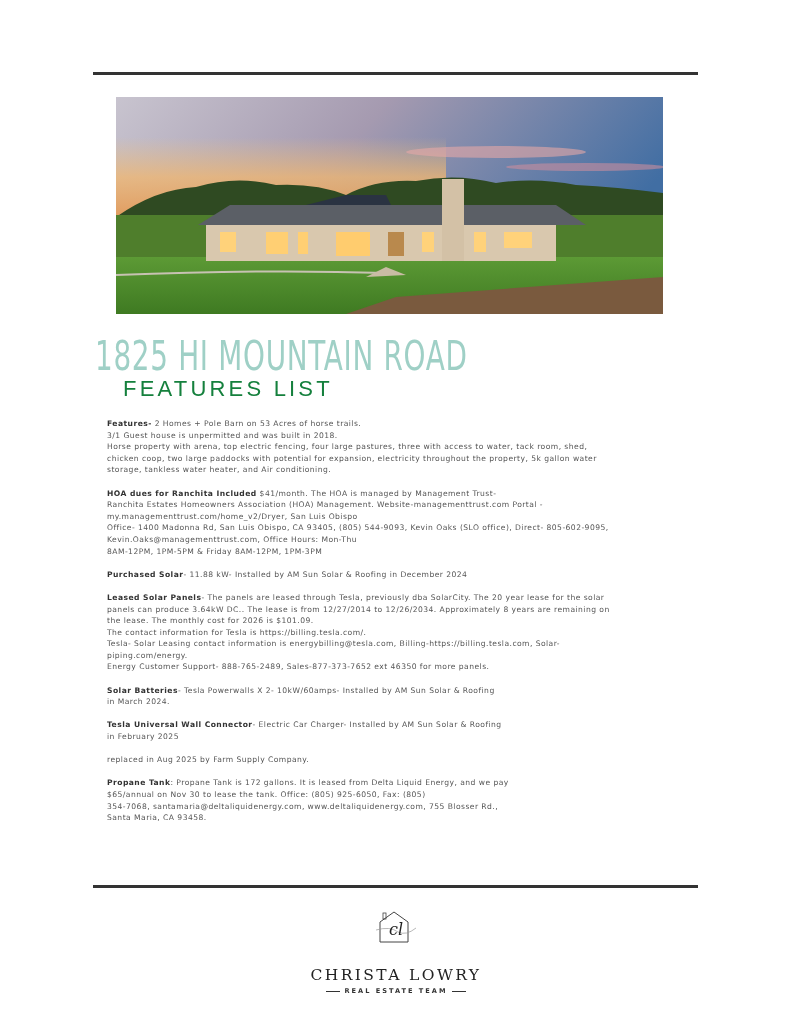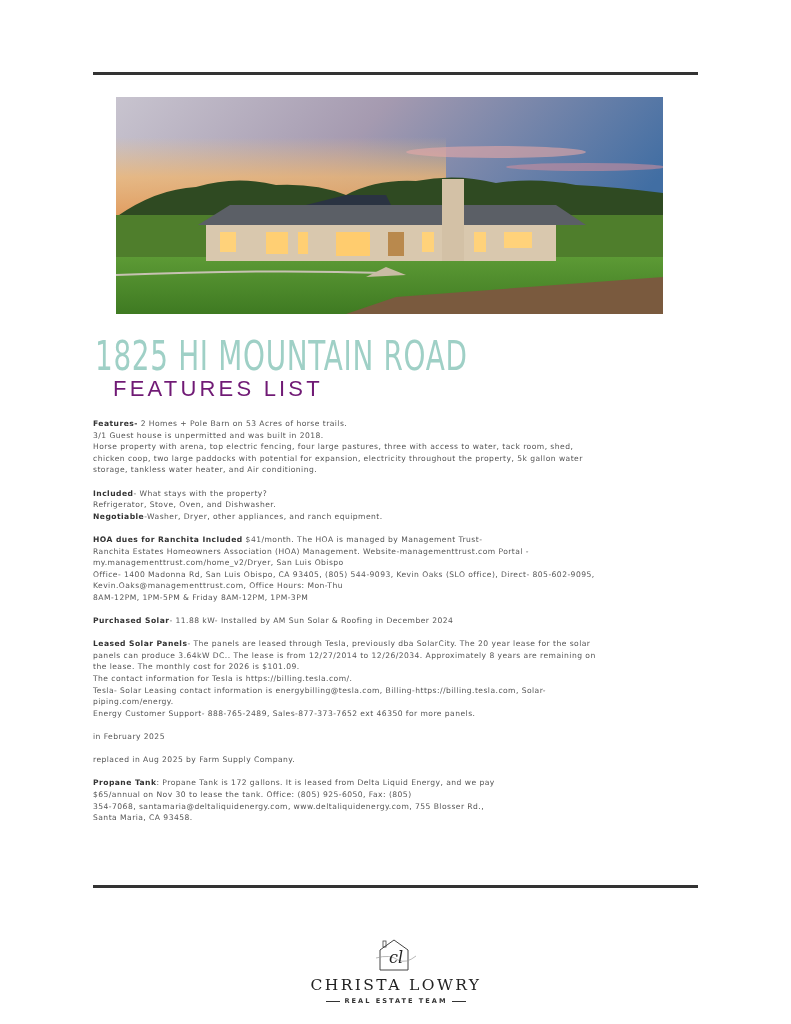--- a/index.html
+++ b/index.html
@@ -3,28 +3,28 @@
 <meta charset="utf-8">
 <style>
   html, body { margin: 0; padding: 0; background: #ffffff; }
   body { width: 791px; height: 1024px; position: relative; overflow: hidden; font-family: "DejaVu Sans", sans-serif; }
   .rule { position: absolute; left: 93px; width: 605px; height: 3px; background: #333333; }
   .rule.top { top: 72px; }
   .rule.bottom { top: 885px; }
   .hero { position: absolute; left: 116px; top: 97px; width: 547px; height: 217px; overflow: hidden; }
   .hero svg { display: block; width: 100%; height: 100%; }
   .title { position: absolute; left: 95px; top: 336px; font-family: "DejaVu Sans", sans-serif; font-size: 41px; color: #9fd0c6; letter-spacing: 1px; transform: scaleX(0.68); transform-origin: left top; white-space: nowrap; line-height: 1; font-weight: normal; }
-  .subtitle { position: absolute; left: 113px; top: 378px; font-family: "Liberation Sans", sans-serif; font-size: 22px; letter-spacing: 3.2px; color: #701a75; line-height: 1; white-space: nowrap; }
-  .content { position: absolute; left: 93px; top: 418px; width: 560px; font-family: "DejaVu Sans", sans-serif; font-size: 7.6px; line-height: 11.6px; color: #555555; letter-spacing: 0.45px; }
+  .subtitle { position: absolute; left: 123px; top: 378px; font-family: "Liberation Sans", sans-serif; font-size: 22px; letter-spacing: 3.2px; color: #15803d; line-height: 1; white-space: nowrap; }
+  .content { position: absolute; left: 107px; top: 418px; width: 560px; font-family: "DejaVu Sans", sans-serif; font-size: 7.6px; line-height: 11.6px; color: #555555; letter-spacing: 0.45px; }
   .content p { margin: 0 0 11.6px 0; }
   .content .line { display: block; white-space: nowrap; }
   .content b { color: #333333; font-weight: bold; }
-  .logo { position: absolute; left: 300px; top: 936px; width: 192px; text-align: center; }
+  .logo { position: absolute; left: 300px; top: 908px; width: 192px; text-align: center; }
   .logo-mark { display: block; margin: 0 auto; width: 48px; height: 36px; }
-  .logo-name { font-family: "DejaVu Serif", serif; font-size: 15.5px; letter-spacing: 2.4px; color: #222222; margin-top: 4px; white-space: nowrap; }
+  .logo-name { font-family: "DejaVu Serif", serif; font-size: 15.5px; letter-spacing: 2.4px; color: #222222; margin-top: 22px; white-space: nowrap; }
   .logo-tag { font-family: "DejaVu Sans", sans-serif; font-size: 6.6px; letter-spacing: 2px; color: #333333; font-weight: bold; margin-top: 3px; white-space: nowrap; }
   .logo-tag .dash { display: inline-block; width: 14px; height: 1px; background: #333333; vertical-align: middle; margin: 0 5px; }
 </style>
 </head>
 <body>
 
 <div class="rule top"></div>
 
 <div class="hero">
   <svg viewBox="0 0 547 217" preserveAspectRatio="none">
@@ -74,45 +74,45 @@
 
 <div class="content">
   <p>
     <span class="line"><b>Features-</b><span> 2 Homes + Pole Barn on 53 Acres of horse trails.</span></span>
     <span class="line"><span>3/1 Guest house is unpermitted and was built in 2018.</span></span>
     <span class="line"><span>Horse property with arena, top electric fencing, four large pastures, three with access to water, tack room, shed,</span></span>
     <span class="line"><span>chicken coop, two large paddocks with potential for expansion, electricity throughout the property, 5k gallon water</span></span>
     <span class="line"><span>storage, tankless water heater, and Air conditioning.</span></span>
   </p>
   <p>
-    <span class="line"><b>Included</b><span>- What stays with the property?</span></span>
-    <span class="line"><span>Refrigerator, Stove, Oven, and Dishwasher.</span></span>
-    <span class="line"><b>Negotiable</b><span>-Washer, Dryer, other appliances, and ranch equipment.</span></span>
-  </p>
-  <p>
     <span class="line"><b>HOA dues for Ranchita Included</b><span> $41/month. The HOA is managed by Management Trust-</span></span>
     <span class="line"><span>Ranchita Estates Homeowners Association (HOA) Management. Website-managementtrust.com Portal -</span></span>
     <span class="line"><span>my.managementtrust.com/home_v2/Dryer, San Luis Obispo</span></span>
     <span class="line"><span>Office- 1400 Madonna Rd, San Luis Obispo, CA 93405, (805) 544-9093, Kevin Oaks (SLO office), Direct- 805-602-9095,</span></span>
     <span class="line"><span>Kevin.Oaks@managementtrust.com, Office Hours: Mon-Thu</span></span>
     <span class="line"><span>8AM-12PM, 1PM-5PM &amp; Friday 8AM-12PM, 1PM-3PM</span></span>
   </p>
   <p>
     <span class="line"><b>Purchased Solar</b><span>- 11.88 kW- Installed by AM Sun Solar &amp; Roofing in December 2024</span></span>
   </p>
   <p>
     <span class="line"><b>Leased Solar Panels</b><span>- The panels are leased through Tesla, previously dba SolarCity. The 20 year lease for the solar</span></span>
     <span class="line"><span>panels can produce 3.64kW DC.. The lease is from 12/27/2014 to 12/26/2034. Approximately 8 years are remaining on</span></span>
     <span class="line"><span>the lease. The monthly cost for 2026 is $101.09.</span></span>
     <span class="line"><span>The contact information for Tesla is https://billing.tesla.com/.</span></span>
     <span class="line"><span>Tesla- Solar Leasing contact information is energybilling@tesla.com, Billing-https://billing.tesla.com, Solar-</span></span>
     <span class="line"><span>piping.com/energy.</span></span>
     <span class="line"><span>Energy Customer Support- 888-765-2489, Sales-877-373-7652 ext 46350 for more panels.</span></span>
   </p>
   <p>
+    <span class="line"><b>Solar Batteries</b><span>- Tesla Powerwalls X 2- 10kW/60amps- Installed by AM Sun Solar &amp; Roofing</span></span>
+    <span class="line"><span>in March 2024.</span></span>
+  </p>
+  <p>
+    <span class="line"><b>Tesla Universal Wall Connector</b><span>- Electric Car Charger- Installed by AM Sun Solar &amp; Roofing</span></span>
     <span class="line"><span>in February 2025</span></span>
   </p>
   <p>
     <span class="line"><span>replaced in Aug 2025 by Farm Supply Company.</span></span>
   </p>
   <p>
     <span class="line"><b>Propane Tank</b><span>: Propane Tank is 172 gallons. It is leased from Delta Liquid Energy, and we pay</span></span>
     <span class="line"><span>$65/annual on Nov 30 to lease the tank. Office: (805) 925-6050, Fax: (805)</span></span>
     <span class="line"><span>354-7068, santamaria@deltaliquidenergy.com, www.deltaliquidenergy.com, 755 Blosser Rd.,</span></span>
     <span class="line"><span>Santa Maria, CA 93458.</span></span>

